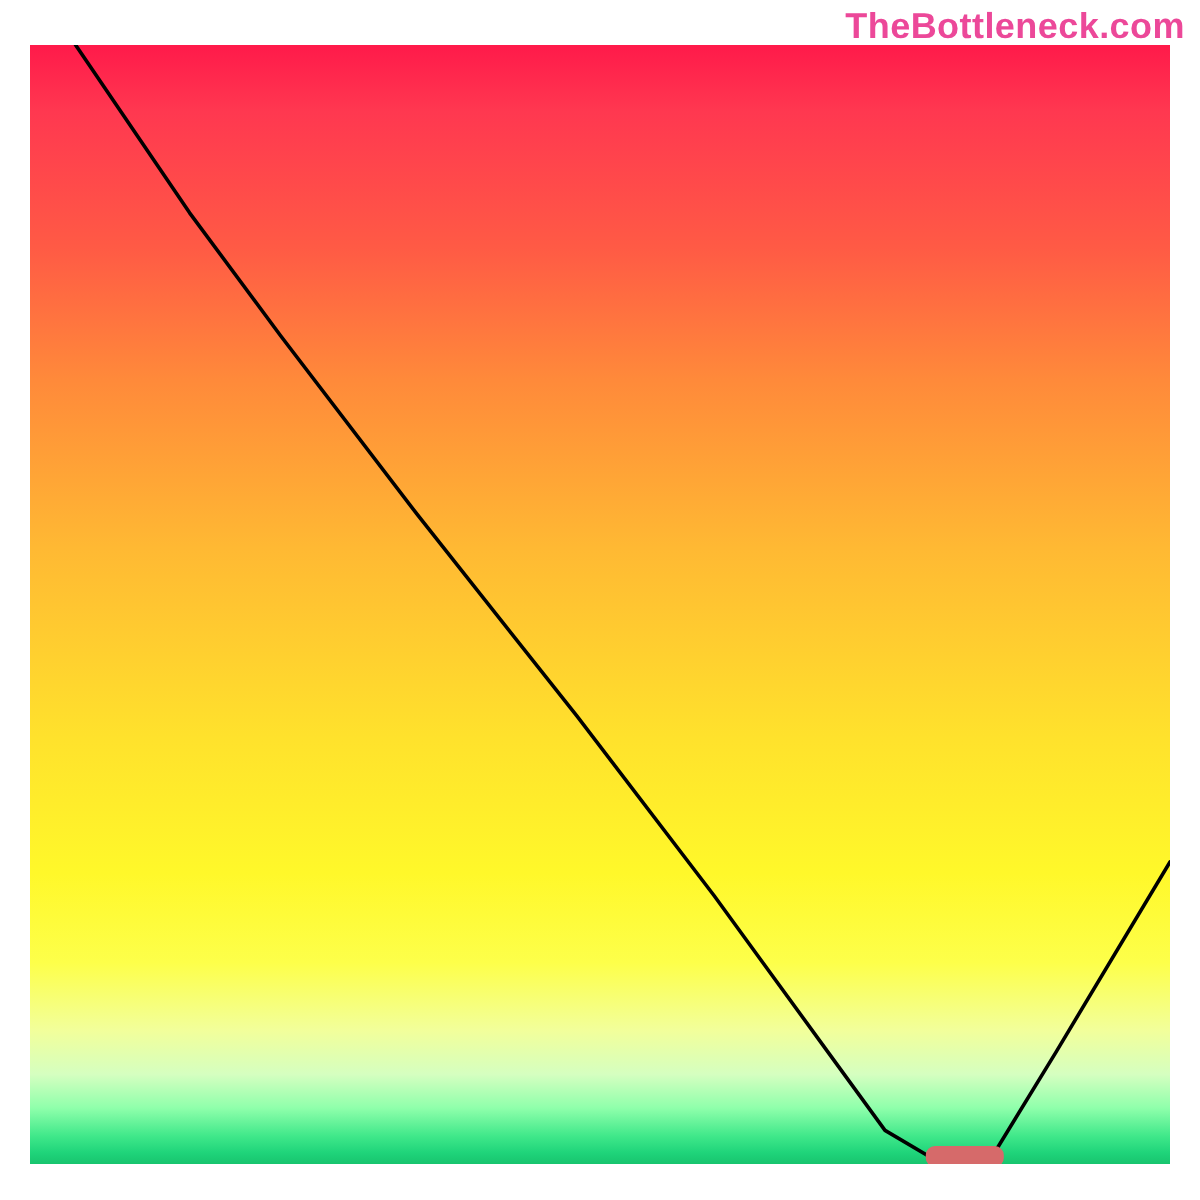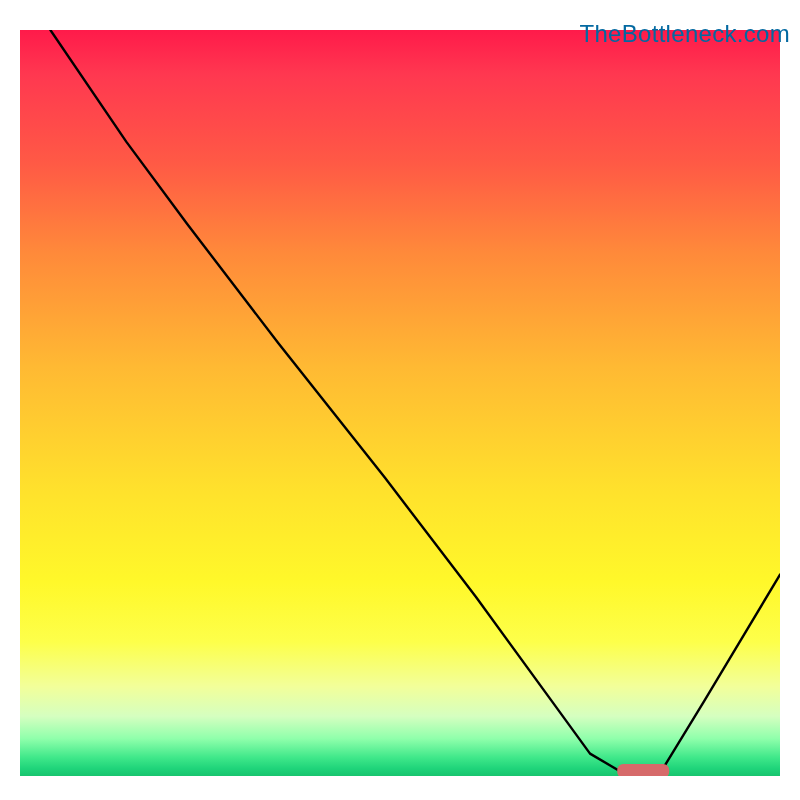--- a/index.html
+++ b/index.html
@@ -14,25 +14,24 @@
   .container {
     position: relative;
     width: 800px;
     height: 800px;
   }
   .watermark {
     position: absolute;
     top: 4px;
     right: 10px;
     font-size: 24px;
-    font-weight: 400;
-    color: #0369a1;
+    font-weight: 700;
+    color: #ec4899;
     letter-spacing: 0.3px;
     z-index: 10;
-    margin-top: 16px;
   }
   .plot-area {
     position: absolute;
     left: 20px;
     top: 30px;
     width: 760px;
     height: 746px;
   }
   .gradient-bg {
     position: absolute;

